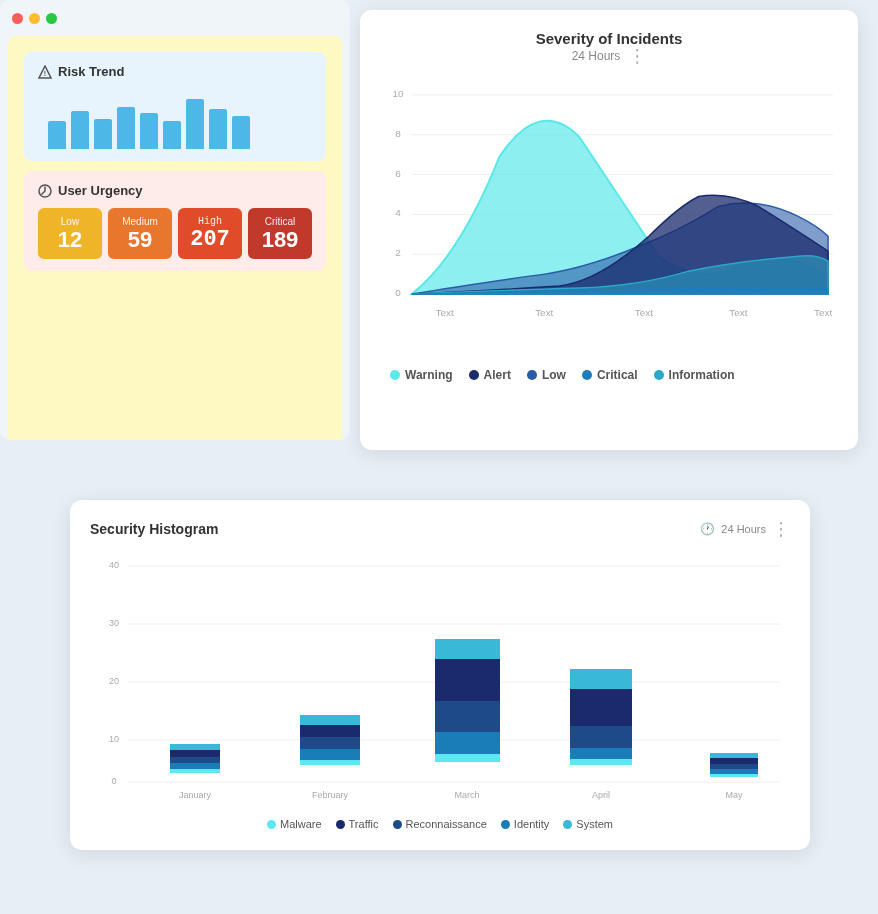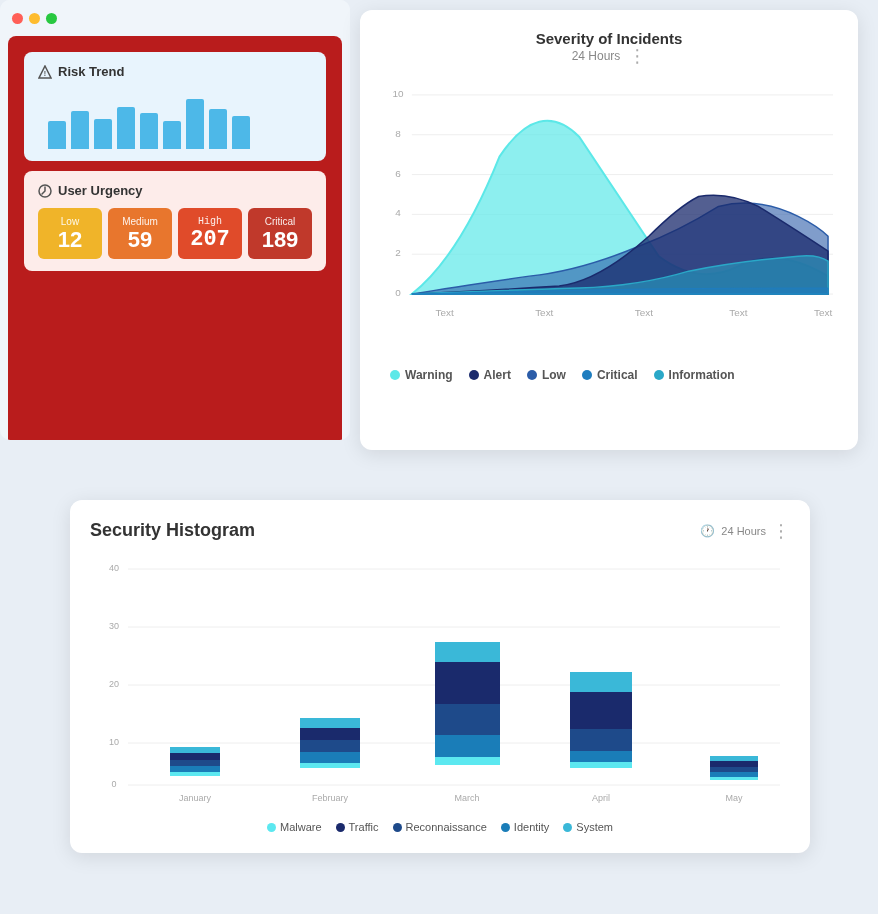--- a/index.html
+++ b/index.html
@@ -54,21 +54,21 @@
     .browser-dot {
       width: 11px;
       height: 11px;
       border-radius: 50%;
     }
     .dot-red { background: #ff5f57; }
     .dot-yellow { background: #febc2e; }
     .dot-green { background: #28c840; }
 
     .browser-content {
-      background: #b91c1c;
+      background: #fef9c3;
       margin: 0 8px;
       border-radius: 8px 8px 0 0;
       padding: 16px;
       height: calc(100% - 36px);
     }
 
     
     .risk-trend-section {
       background: #e8f4fd;
       border-radius: 8px;
@@ -214,21 +214,21 @@
     }
 
     .histogram-header {
       display: flex;
       justify-content: space-between;
       align-items: center;
       margin-bottom: 16px;
     }
 
     .histogram-title {
-      font-size: 18px;
+      font-size: 14px;
       font-weight: 600;
       color: #333;
     }
 
     .histogram-meta {
       display: flex;
       align-items: center;
       gap: 6px;
       font-size: 11px;
       color: #888;

